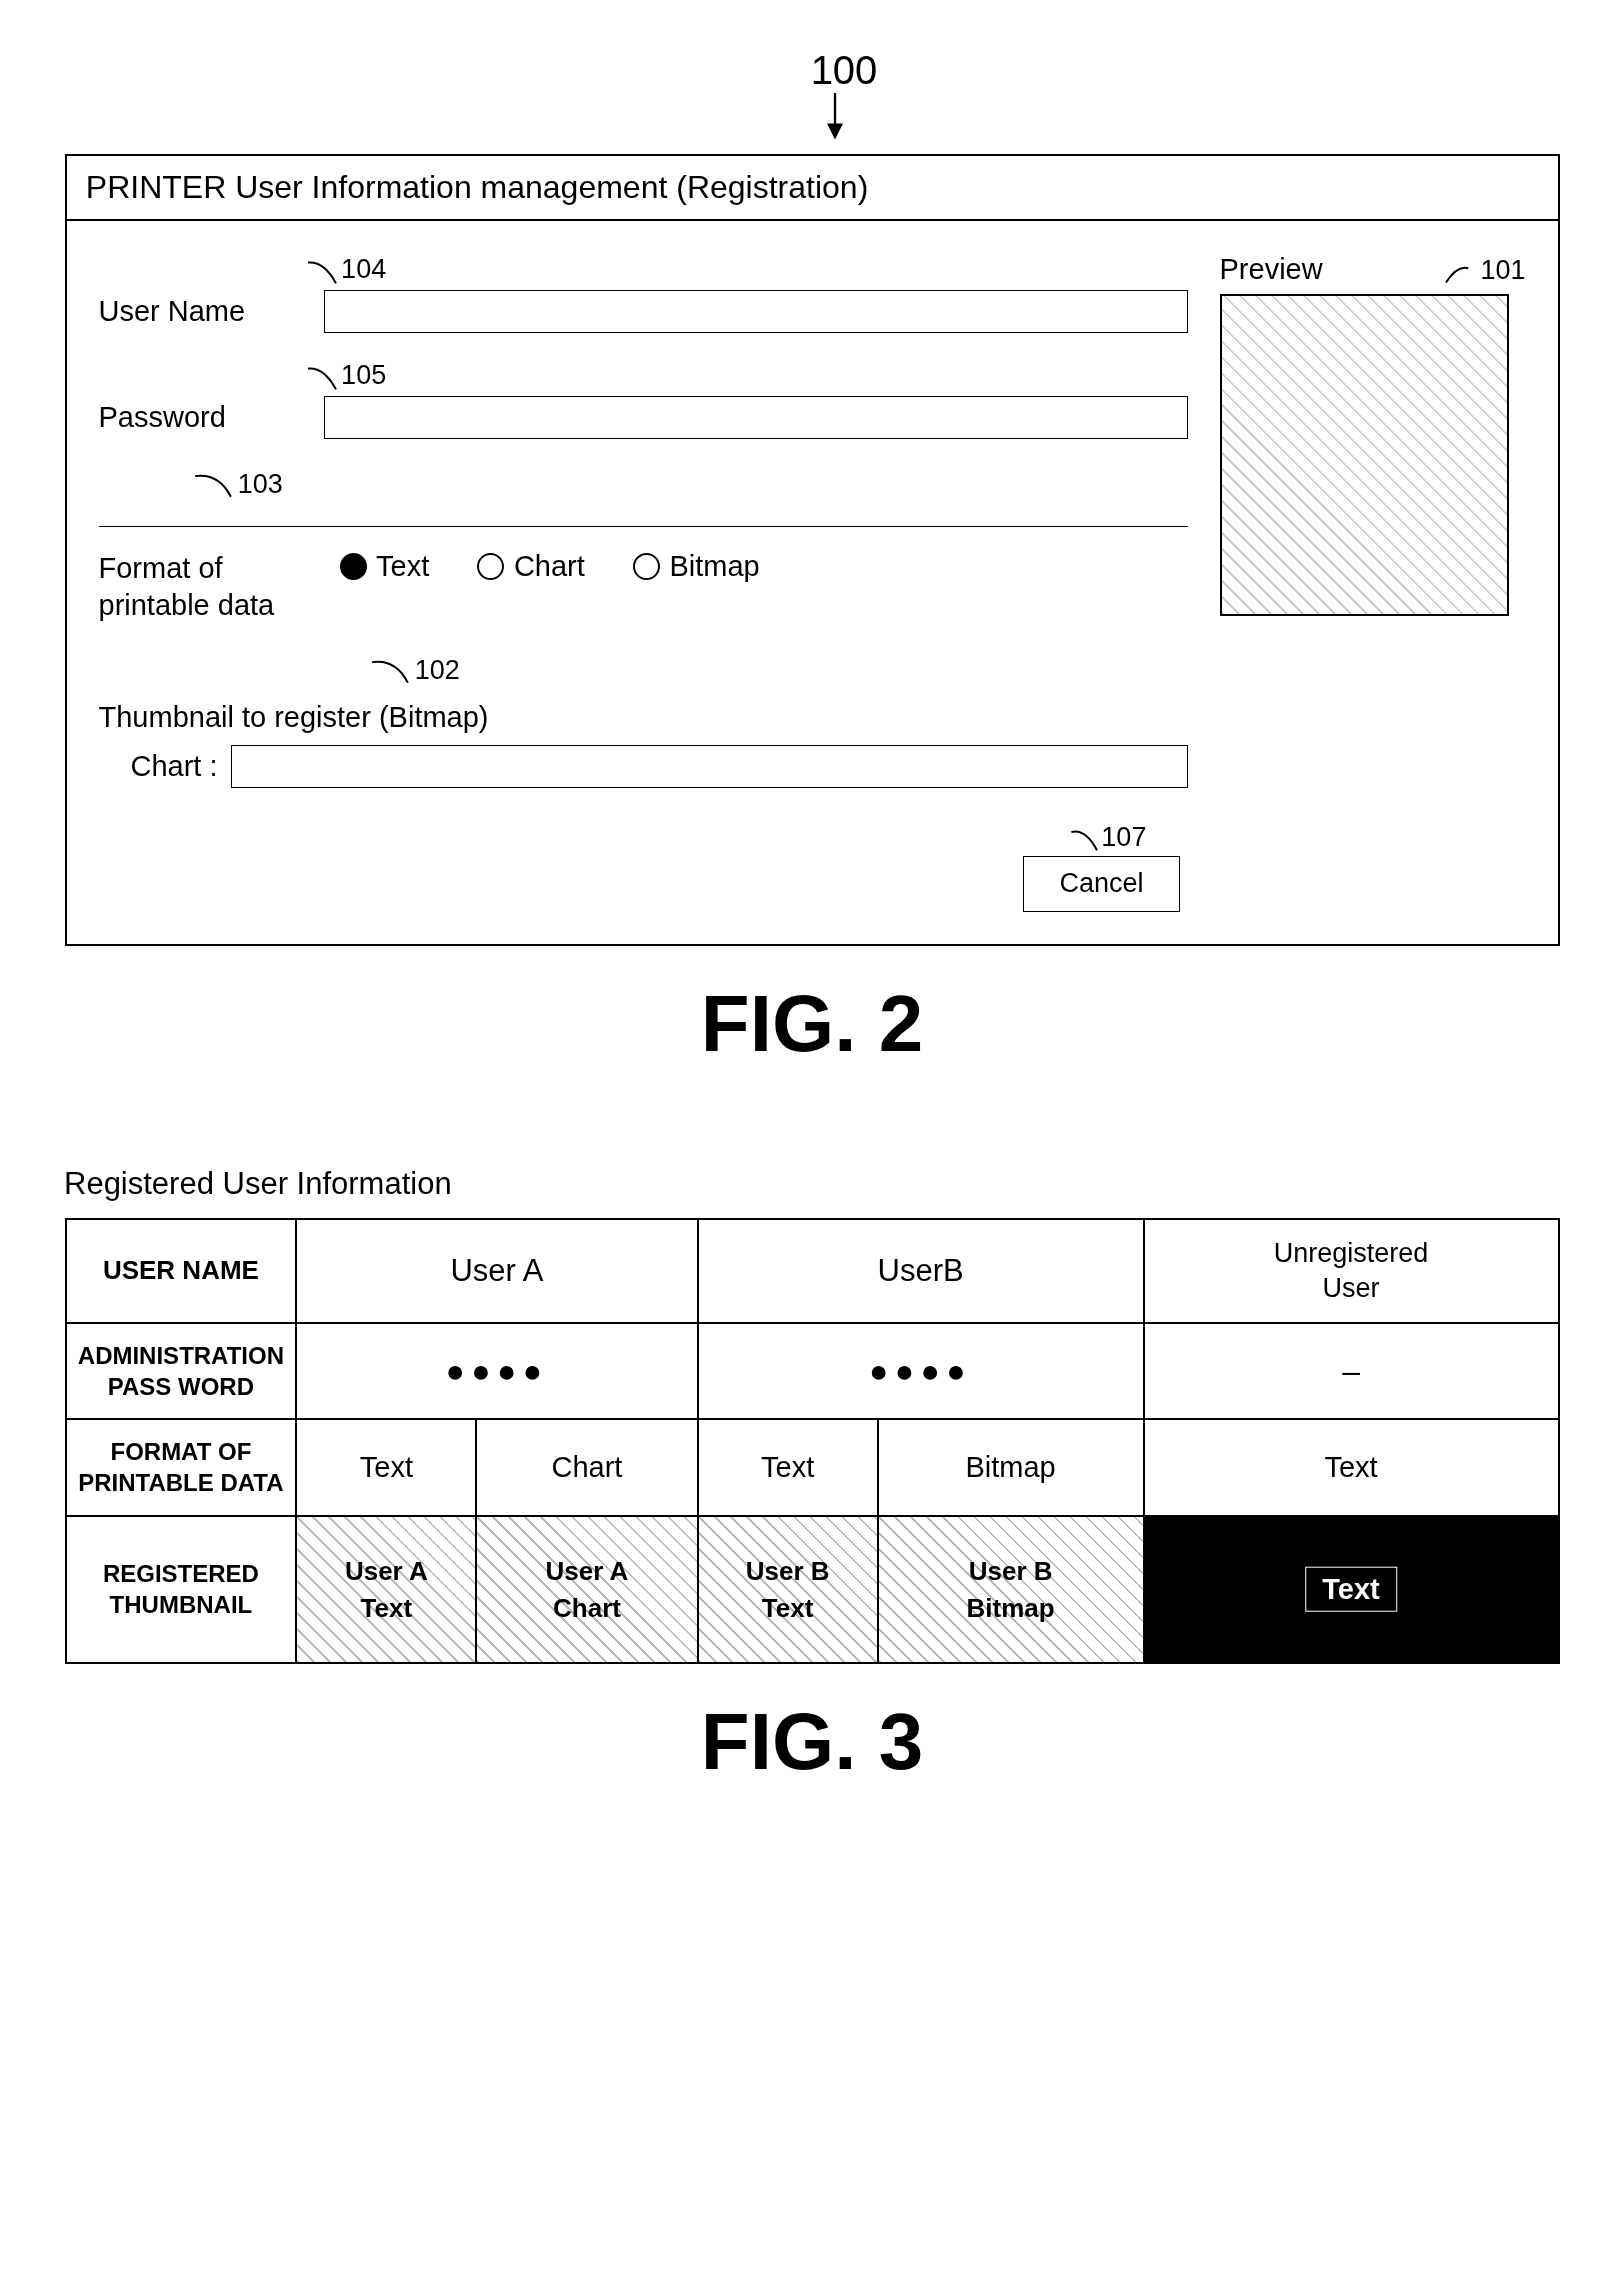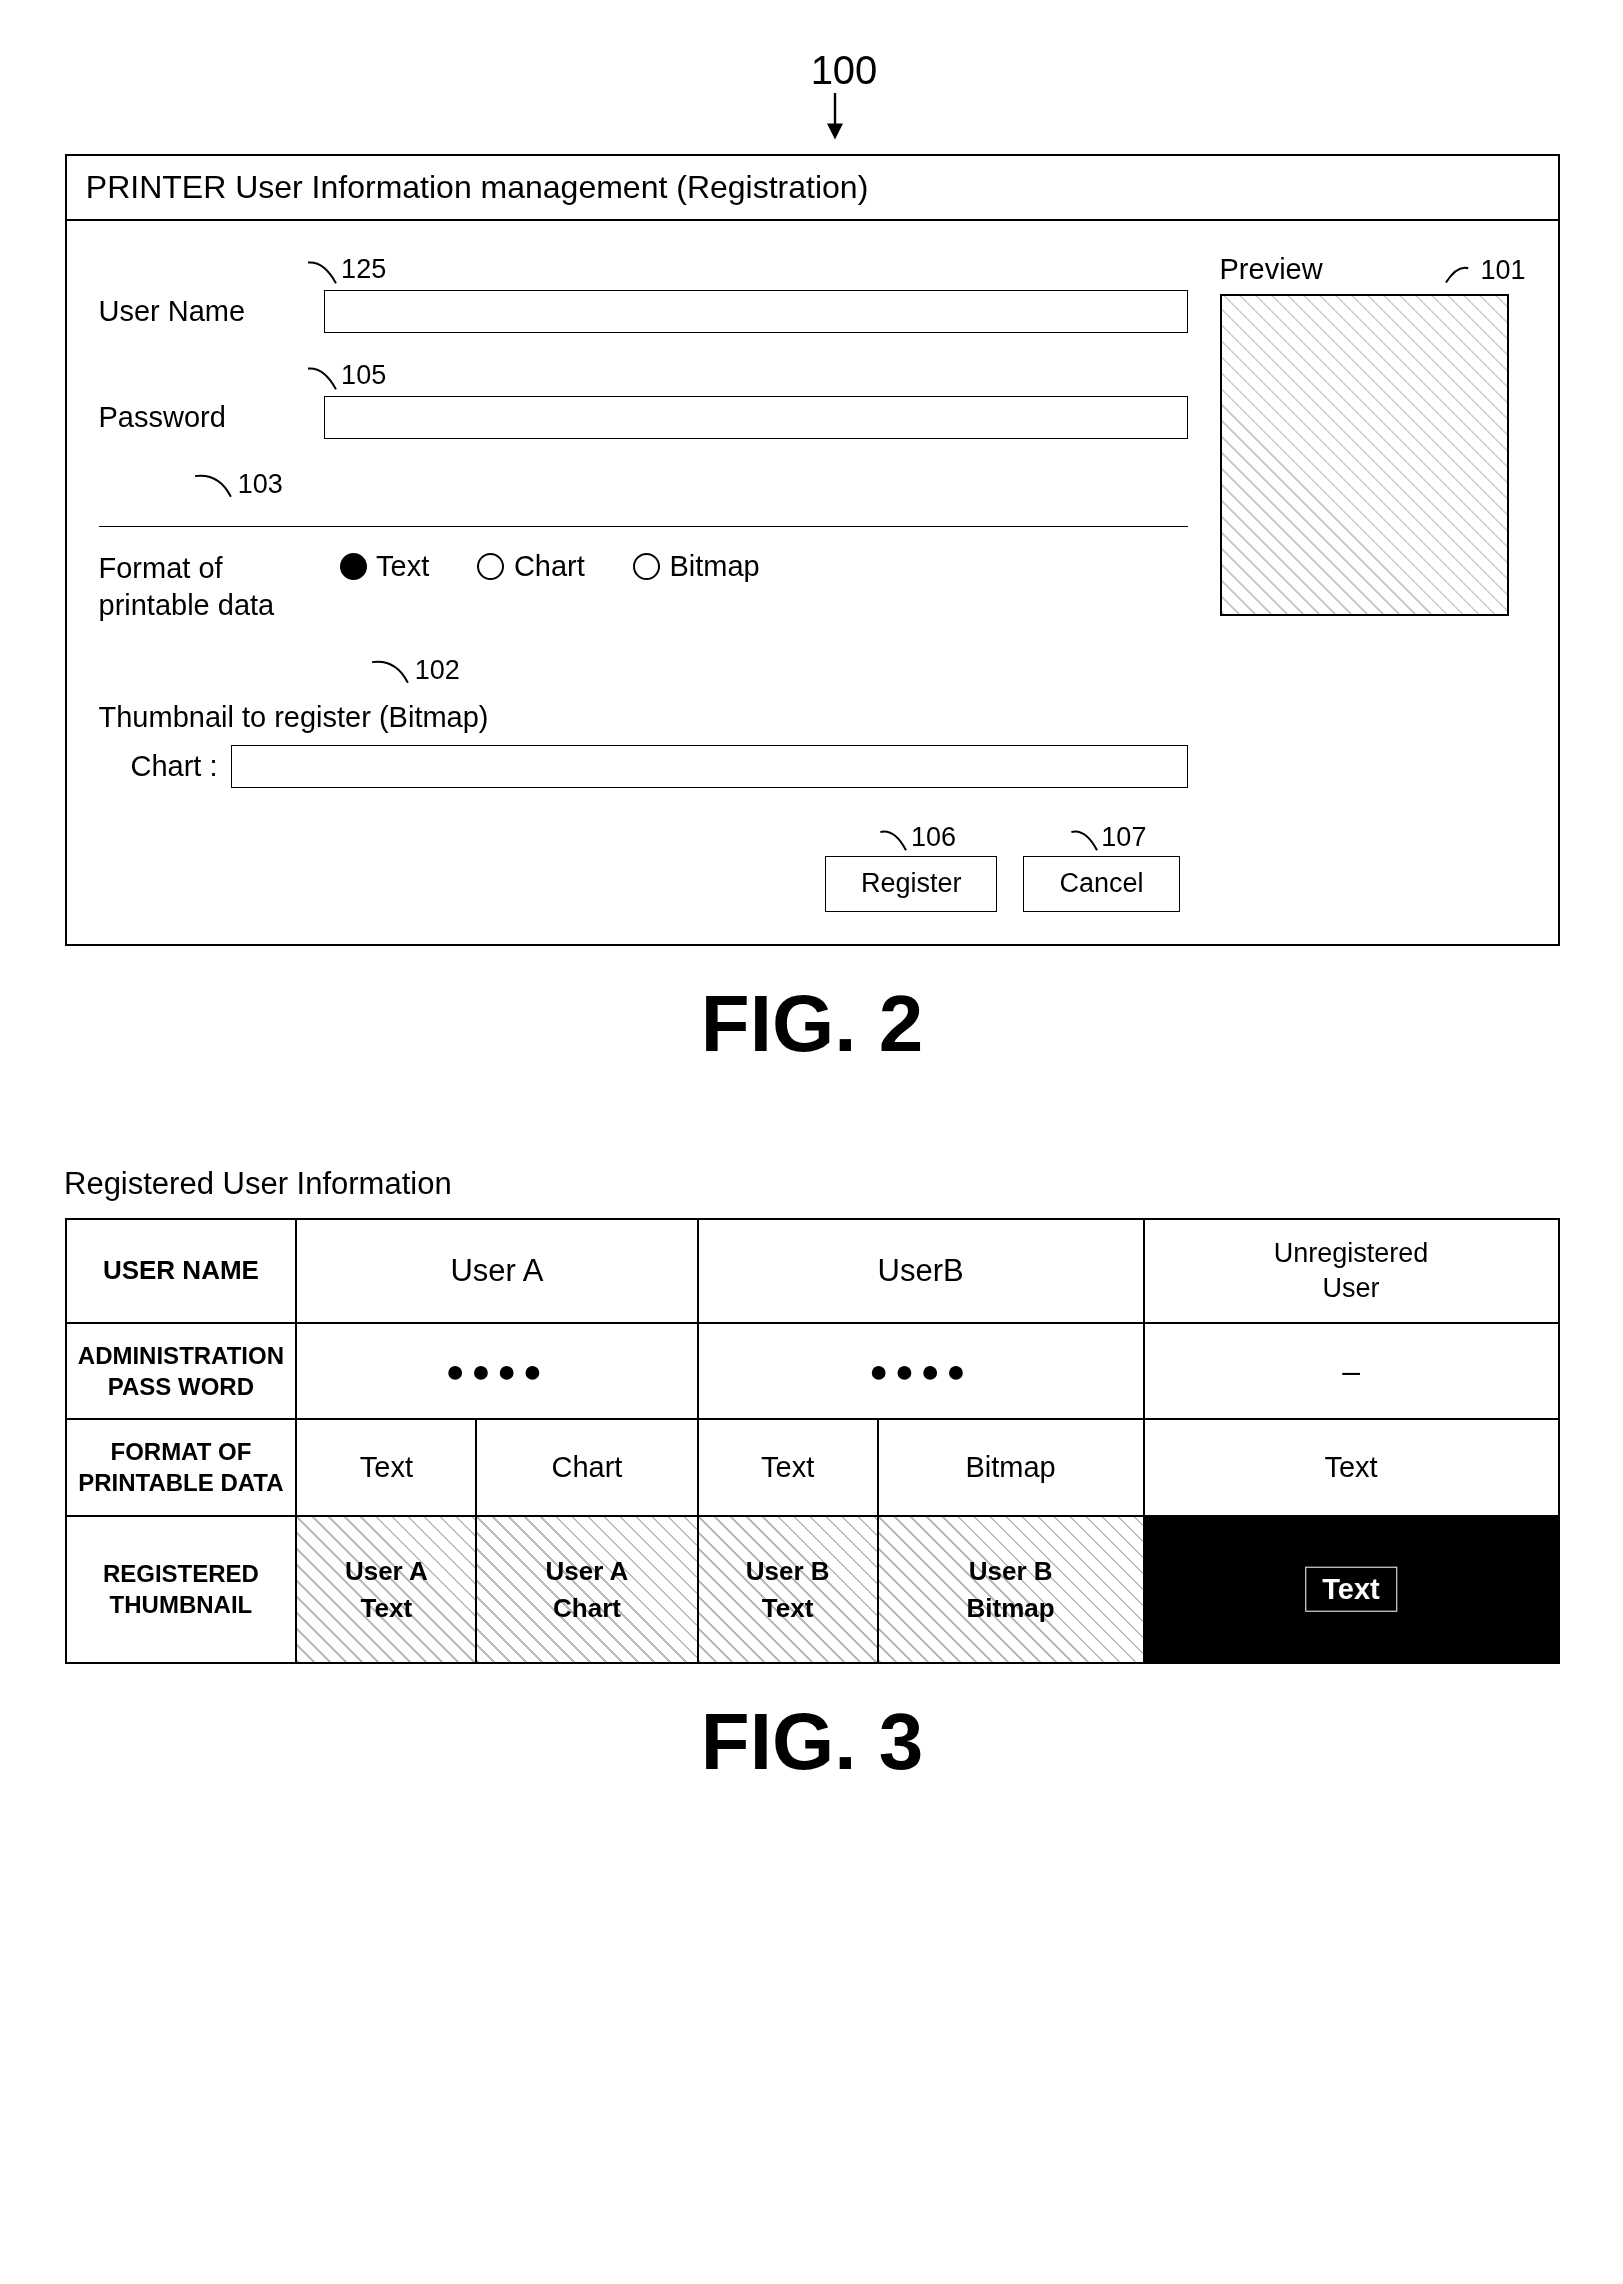--- a/index.html
+++ b/index.html
@@ -263,21 +263,21 @@
 
     <div class="dialog-body">
 
       <div class="dialog-left">
 
         <div>
           <div style="display:flex; align-items:flex-end; margin-left:193px; margin-bottom:4.8px; font-size:27px;">
             <svg width="56" height="32" viewBox="0 0 70 40">
               <path d="M 55 38 Q 40 10 20 12" stroke="#000" stroke-width="2.5" fill="none"></path>
             </svg>
-            <span style="font-size:27px; margin-left:-6.4px;">125</span>
+            <span style="font-size:27px; margin-left:-6.4px;">104</span>
           </div>
           <div class="field-row">
             <span style="font-size:29px; min-width:209px;">User Name</span>
             <div class="field-input"></div>
           </div>
         </div>
 
         <div>
           <div style="display:flex; align-items:flex-end; margin-left:193px; margin-bottom:4.8px; font-size:27px;">
             <svg width="56" height="32" viewBox="0 0 70 40">
@@ -331,29 +331,20 @@
             <span style="font-size:27px; margin-left:-4.8px;">102</span>
           </div>
           <span style="font-size:29px;">Thumbnail to register (Bitmap)</span>
           <div class="path-row">
             <span style="font-size:29px;">Chart :</span>
             <div class="path-input"></div>
           </div>
         </div>
 
         <div style="display:flex; justify-content:flex-end; gap:26px; align-items:flex-end; padding-right:8px; margin-top:8px;">
-          <div style="display:flex; flex-direction:column; align-items:center;">
-            <div style="display:flex; align-items:flex-end; margin-bottom:3.2px;">
-              <svg width="48" height="31" viewBox="0 0 60 38">
-                <path d="M 50 35 Q 36 8 18 12" stroke="#000" stroke-width="2.5" fill="none"></path>
-              </svg>
-              <span style="font-size:27px; margin-left:-3.2px;">106</span>
-            </div>
-            <button class="dialog-button">Register</button>
-          </div>
           <div style="display:flex; flex-direction:column; align-items:center;">
             <div style="display:flex; align-items:flex-end; margin-bottom:3.2px;">
               <svg width="48" height="31" viewBox="0 0 60 38">
                 <path d="M 50 35 Q 36 8 18 12" stroke="#000" stroke-width="2.5" fill="none"></path>
               </svg>
               <span style="font-size:27px; margin-left:-3.2px;">107</span>
             </div>
             <button class="dialog-button">Cancel</button>
           </div>
         </div>

